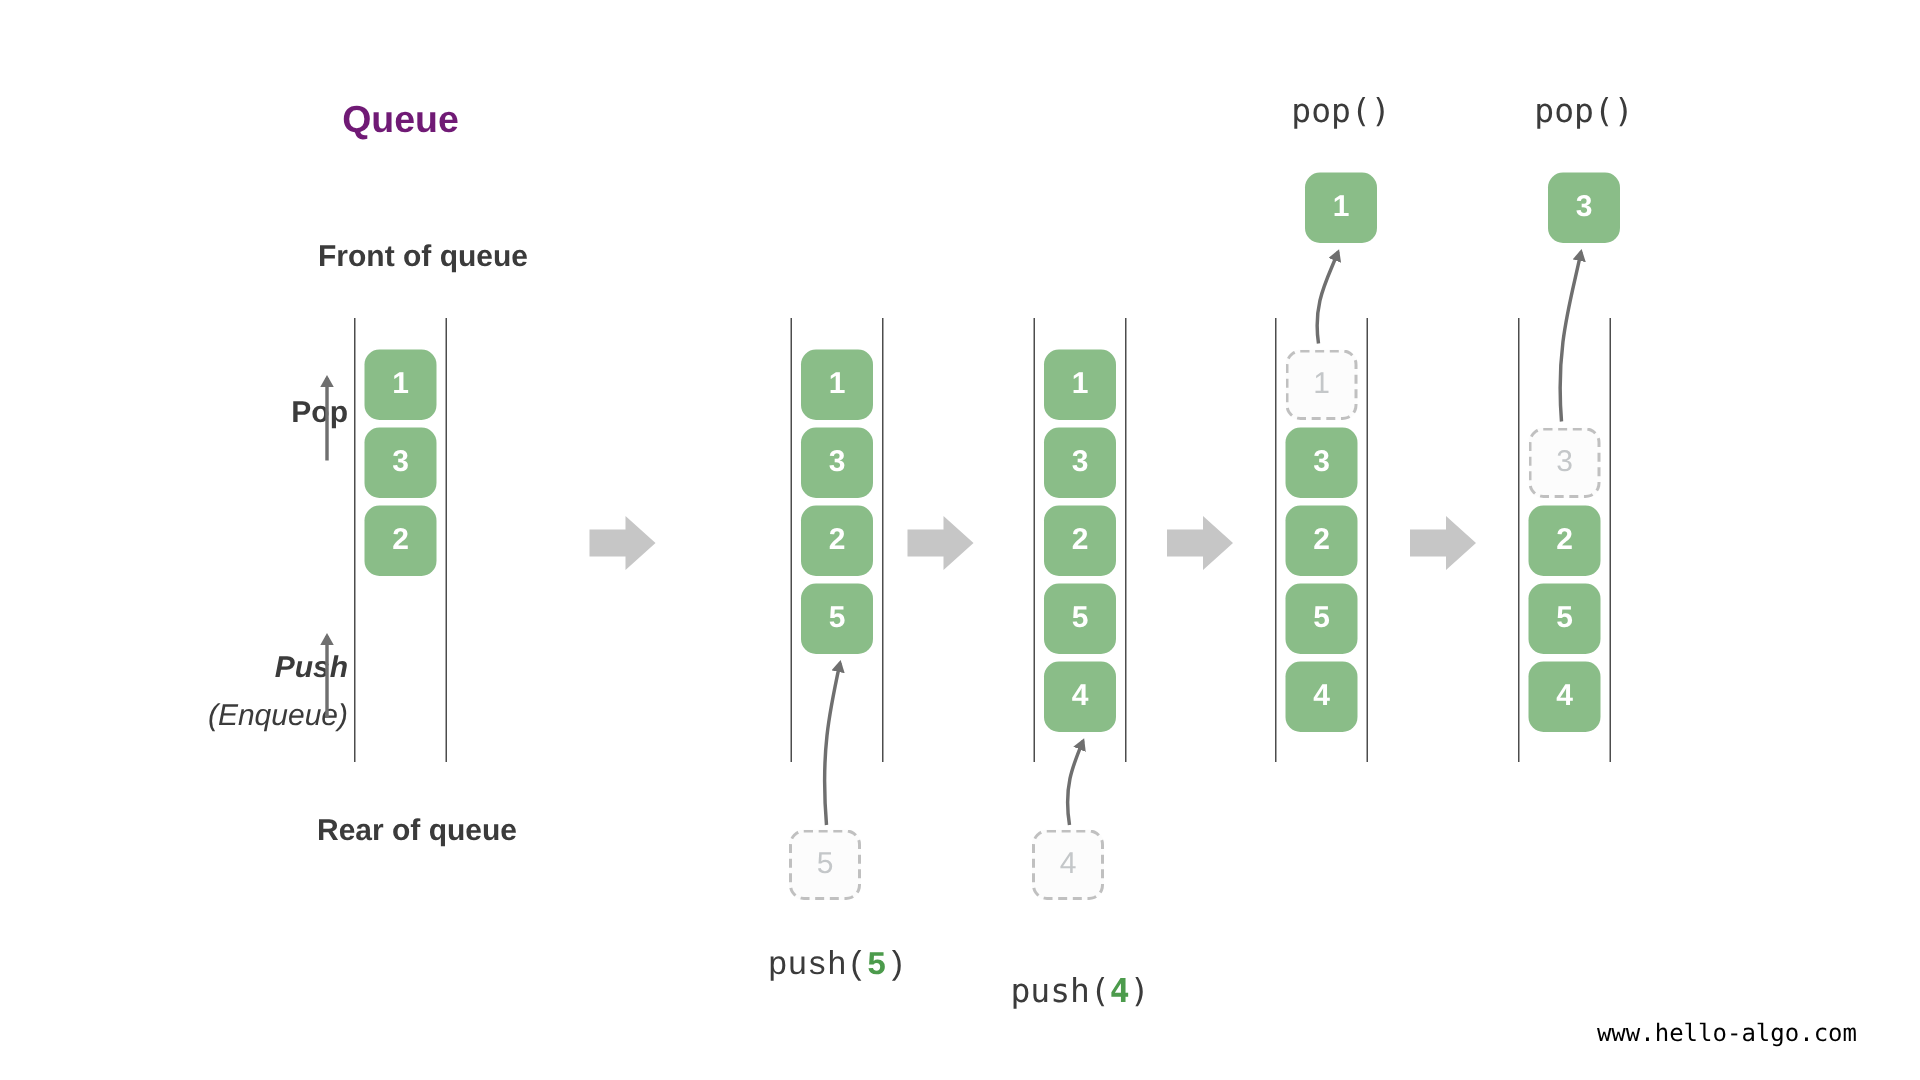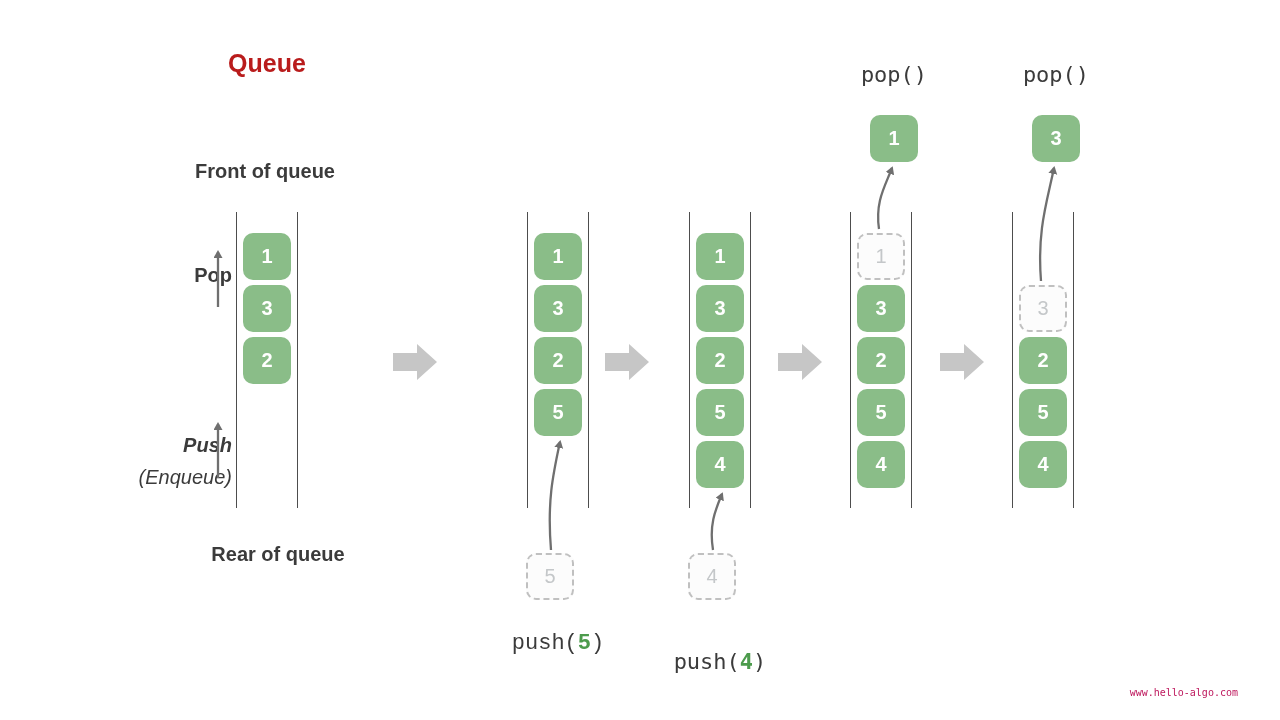--- a/index.html
+++ b/index.html
@@ -2,27 +2,27 @@
 <html><head>
 <meta charset="utf-8">
 <style>
   html,body { margin:0; padding:0; background:#ffffff; }
   .stage {
     position:relative; width:1280px; height:720px; background:#ffffff;
     font-family:"Liberation Sans", sans-serif; overflow:hidden;
   }
   .abs { position:absolute; }
   .title {
-    left:187px; top:49px; width:160px; text-align:center;
-    font-size:25px; font-weight:bold; color:#b91c1c;
+    left:187px; top:66px; width:160px; text-align:center;
+    font-size:25px; font-weight:bold; color:#701a75;
   }
   .side-head {
     width:220px; text-align:center; font-size:20px; font-weight:bold; color:#3B3B3B;
   }
-  .front-label { left:155px; top:160px; }
+  .front-label { left:172px; top:160px; }
   .rear-label  { left:168px; top:543px;text-align:center; }
   .dir-block {
     left:52px; width:180px; text-align:right; font-size:20px; color:#3B3B3B;
     line-height:32px;
   }
   .dir-pop  { top:259px; }
   .dir-push { top:429px;font-style:italic; }
   .dir-main { font-weight:bold; }
   .dir-sub  { font-weight:normal; }
   .rail { position:absolute; width:1.6px; background:#4D4D4D; top:212px; height:296px; }
@@ -35,21 +35,21 @@
     background:#FCFCFC; border:2px dashed #C0C0C0; color:#C4C7C9;
     width:44px; height:43px; font-weight:normal;
   }
   .op-label {
     position:absolute; font-family:"DejaVu Sans Mono", monospace;
     font-size:22px; color:#3B3B3B; text-align:center; white-space:nowrap;
   }
   .op-label .num { color:#4C9B4C; font-weight:bold; }
   .watermark {
     right:42px; bottom:22px; font-family:"DejaVu Sans Mono", monospace;
-    font-size:10px; color:#be185d;
+    font-size:16px; color:#000000;
   }
   svg.overlay { position:absolute; left:0; top:0; pointer-events:none; }
 </style>
 </head>
 <body>
 
 <div class="stage">
 
   <div class="abs title">Queue</div>
 

